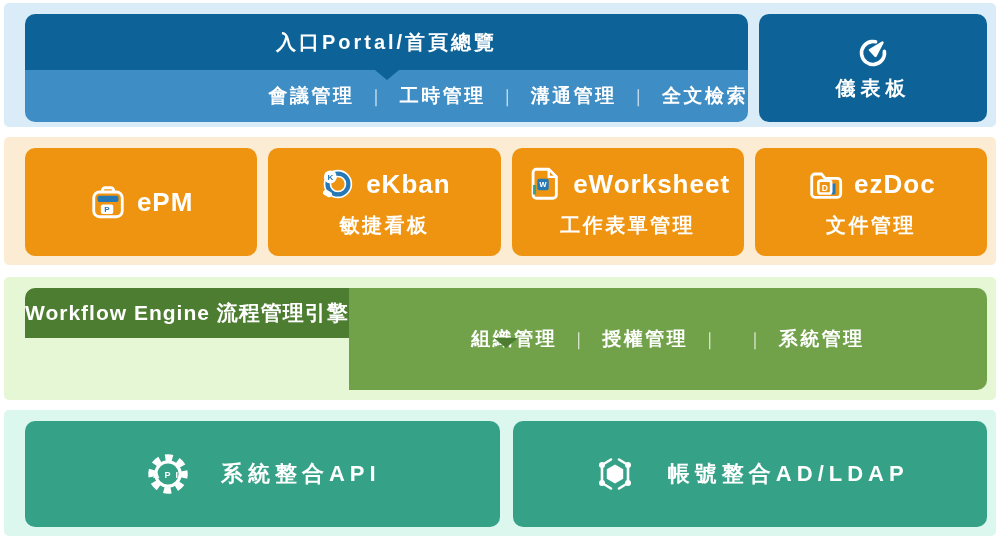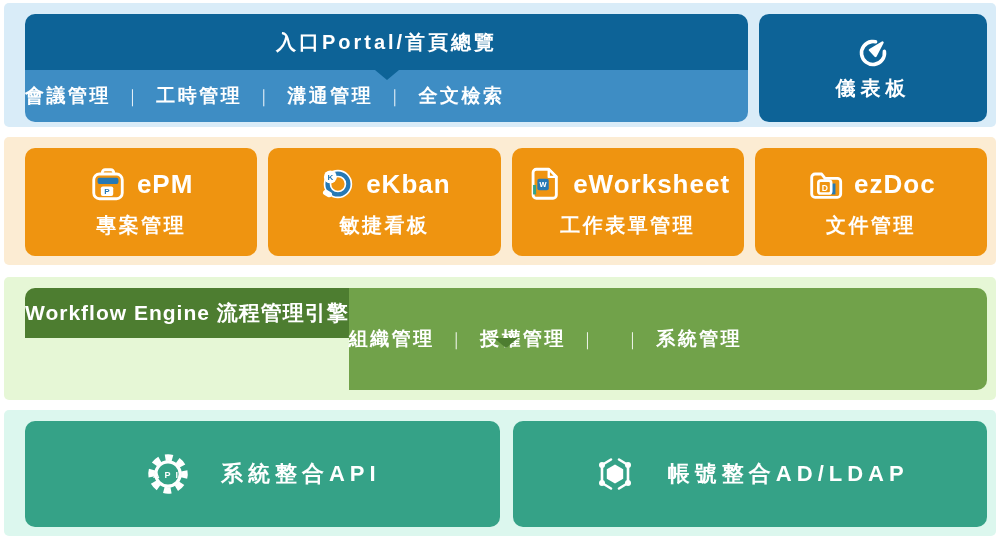--- a/index.html
+++ b/index.html
@@ -21,21 +21,21 @@
   .band-teal   { height:126px; background:#dcf7ee;
                  display:flex; gap:13px; padding:11px 9px 9px 21px; }
 
   
   .portal-box { flex:1; border-radius:10px; overflow:hidden; position:relative;
                 display:flex; flex-direction:column; }
   .portal-header { height:56px; background:#0d6397; display:flex;
                    align-items:center; justify-content:center;
                    font-size:20px; letter-spacing:3px; }
   .portal-sub { flex:1; background:#3e8dc4; display:flex;
-                align-items:center; justify-content:flex-start;
+                align-items:center; justify-content:flex-end;
                 font-size:19px; letter-spacing:2.5px; }
   .notch { position:absolute; left:50%; transform:translateX(-50%);
            width:0; height:0; border-left:12px solid transparent;
            border-right:12px solid transparent; }
   .notch-blue  { top:56px; border-top:10px solid #0d6397; }
   .notch-green { top:50px; border-top:10px solid #4d7d30; }
   .sep { font-weight:400; opacity:.85; margin:0 13px; font-size:17px; }
 
   .dash-box { width:228px; border-radius:10px; background:#0d6397;
               display:flex; flex-direction:column; align-items:center;
@@ -50,21 +50,21 @@
   .pname { font-size:26px; letter-spacing:1px; }
   .psub  { font-size:20px; letter-spacing:2.5px; }
 
   
   .wf-box { height:102px; border-radius:10px; overflow:hidden; position:relative;
             display:flex; flex-direction:row; }
   .wf-header { height:50px; background:#4d7d30; display:flex;
                align-items:center; justify-content:center;
                font-size:21px; letter-spacing:1px; }
   .wf-sub { flex:1; background:#71a24a; display:flex;
-            align-items:center; 
+            align-items:center; justify-content:center;
             font-size:19px; letter-spacing:2.5px; }
 
   
   .int-box { flex:1; border-radius:10px; background:#35a287;
              display:flex; align-items:center; justify-content:center; gap:29px;
              font-size:22px; letter-spacing:5px; }
 
   svg { display:block; }
   svg text { font-family:"Liberation Sans","DejaVu Sans",sans-serif; font-weight:700; }
 </style>
@@ -103,21 +103,20 @@
       <div class="prow">
         <svg width="38" height="38" viewBox="0 0 40 40">
           <path d="M14 10 v-2 a3 3 0 0 1 3-3 h6 a3 3 0 0 1 3 3 v2" fill="none" stroke="#fff" stroke-width="3"></path>
           <rect x="5" y="9.5" width="30" height="26" rx="6" fill="none" stroke="#fff" stroke-width="3"></rect>
           <rect x="9" y="13.5" width="22" height="6.5" rx="2" fill="#2679b5"></rect>
           <rect x="12.5" y="22.5" width="13" height="10" rx="2" fill="#fff"></rect>
           <text x="19" y="30.5" font-size="8.5" fill="#2679b5" text-anchor="middle">P</text>
         </svg>
         <span class="pname">ePM</span>
       </div>
-      <div class="psub">專案管理</div>
     </div>
 
     <div class="product-box">
       <div class="prow">
         <svg width="38" height="38" viewBox="0 0 40 40">
           <circle cx="21" cy="20" r="11" fill="none" stroke="#fff" stroke-width="8"></circle>
           <circle cx="21" cy="20" r="11" fill="none" stroke="#2679b5" stroke-width="4.5"></circle>
           <rect x="5" y="27" width="10" height="6" rx="3" fill="#fff" transform="rotate(28 10 30)"></rect>
           <circle cx="13" cy="12.5" r="6.8" fill="#fff"></circle>
           <text x="13" y="15.8" font-size="8.5" fill="#2679b5" text-anchor="middle">K</text>

